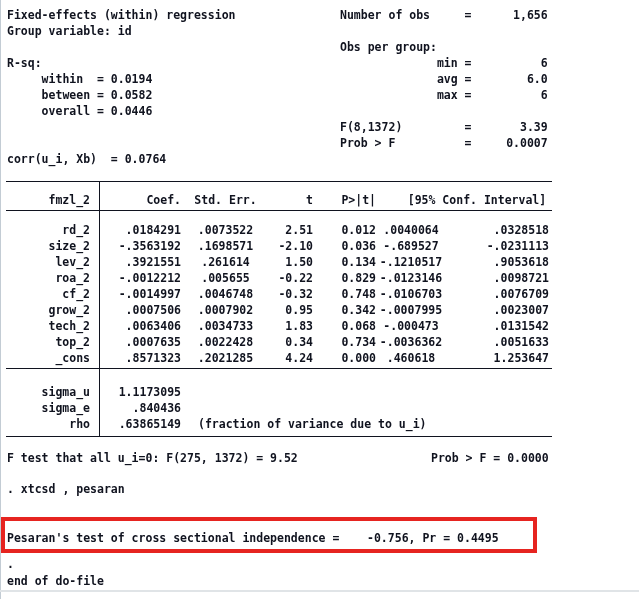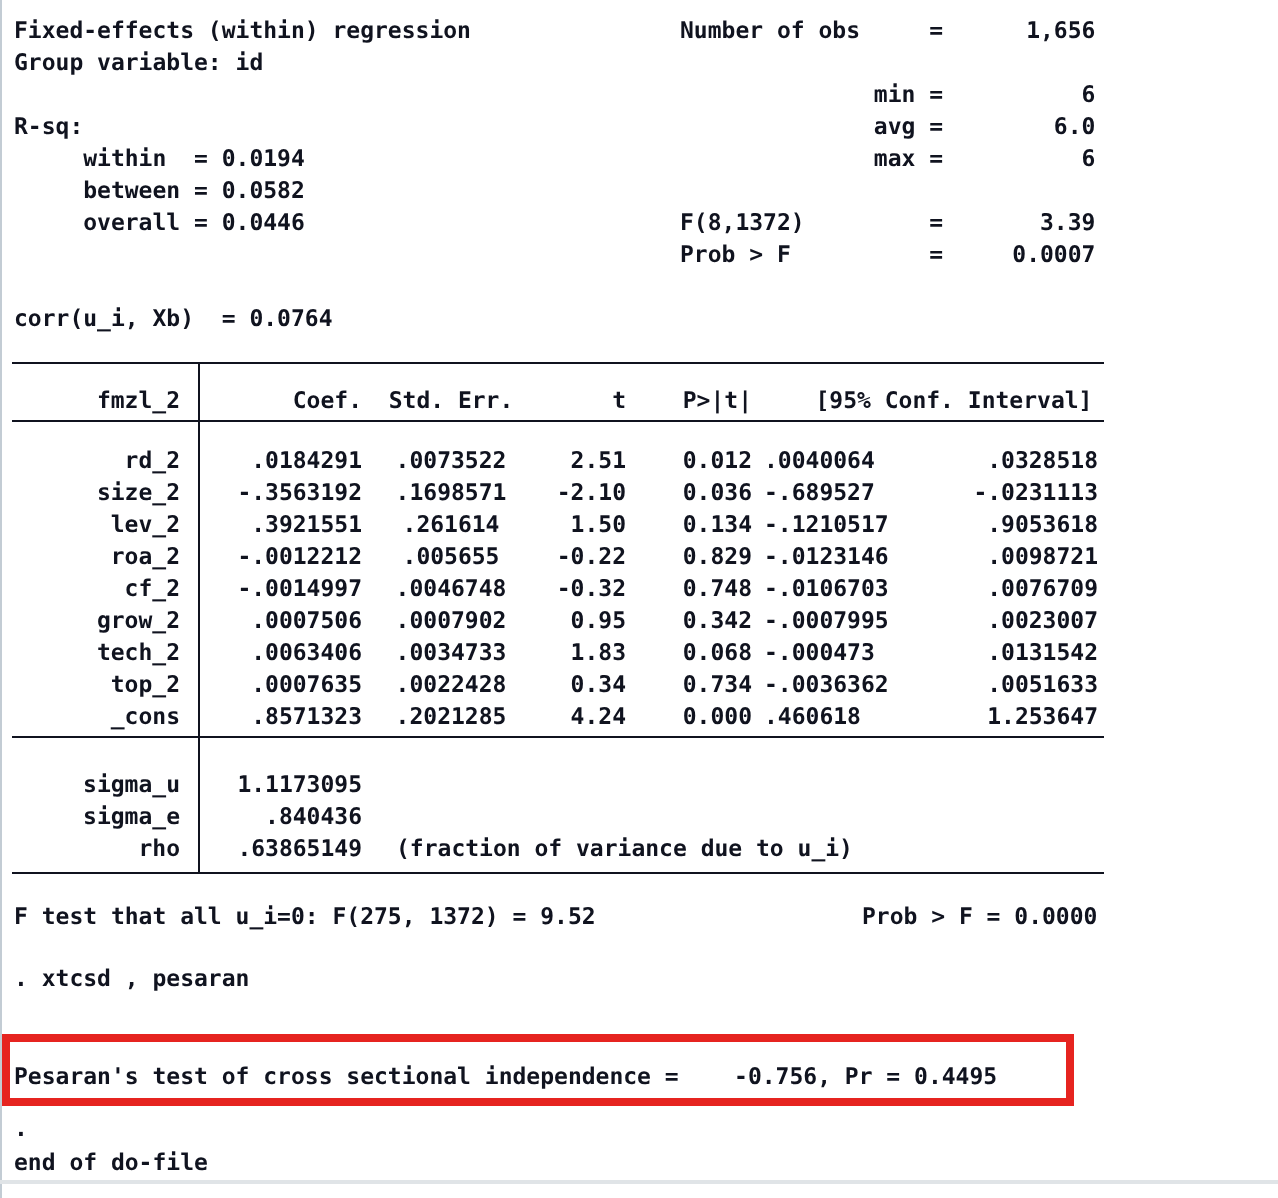--- a/index.html
+++ b/index.html
@@ -20,21 +20,21 @@
   .rule{position:absolute;left:6px;width:546px;height:1px;background:#10131f;}
   .vline{position:absolute;left:99px;top:181px;width:1px;height:255px;background:#10131f;}
   
   .trow{position:relative;height:16px;}
   .c{position:absolute;top:0;white-space:pre;}
   .c-var {left:0;   width:90px; text-align:right;}
   .c-coef{left:96px; width:85px; text-align:right;}
   .c-se  {left:187px;width:77px; text-align:center;}
   .c-t   {left:270px;width:43px; text-align:right;}
   .c-p   {left:320px;width:56px; text-align:right;}
-  .c-lo  {left:382px;width:86px; text-align:left;}
+  .c-lo  {left:368px;width:86px; text-align:center;}
   .c-hi  {left:470px;width:79px; text-align:right;}
   .c-cihdr{left:395px;width:164px;text-align:center;}
   .c-note{left:198px;}
   .tbl-header{position:absolute;left:0;top:192px;width:639px;height:16px;padding-left:16px;}
   .tbl-rows{position:absolute;left:0;top:222px;width:639px;}
   .tbl-stats{position:absolute;left:0;top:384px;width:639px;}
   
   .annot{
     position:absolute;left:1px;top:517px;width:528px;height:28px;
     border:4px solid #e62420;background:transparent;
@@ -55,20 +55,21 @@
       <div class="hline">     within  = 0.0194</div>
       <div class="hline">     between = 0.0582</div>
       <div class="hline">     overall = 0.0446</div>
       <div class="hline">&nbsp;</div>
       <div class="hline">&nbsp;</div>
       <div class="hline">corr(u_i, Xb)  = 0.0764</div>
     </div>
   <div class="hdr-right">
       <div class="hline">Number of obs     =      1,656</div>
       <div class="hline">&nbsp;</div>
+      <div class="hline">Obs per group:</div>
       <div class="hline">              min =          6</div>
       <div class="hline">              avg =        6.0</div>
       <div class="hline">              max =          6</div>
       <div class="hline">&nbsp;</div>
       <div class="hline">F(8,1372)         =       3.39</div>
       <div class="hline">Prob &gt; F          =     0.0007</div>
     </div>
 
   <div class="rule" style="top:181px"></div>
 

